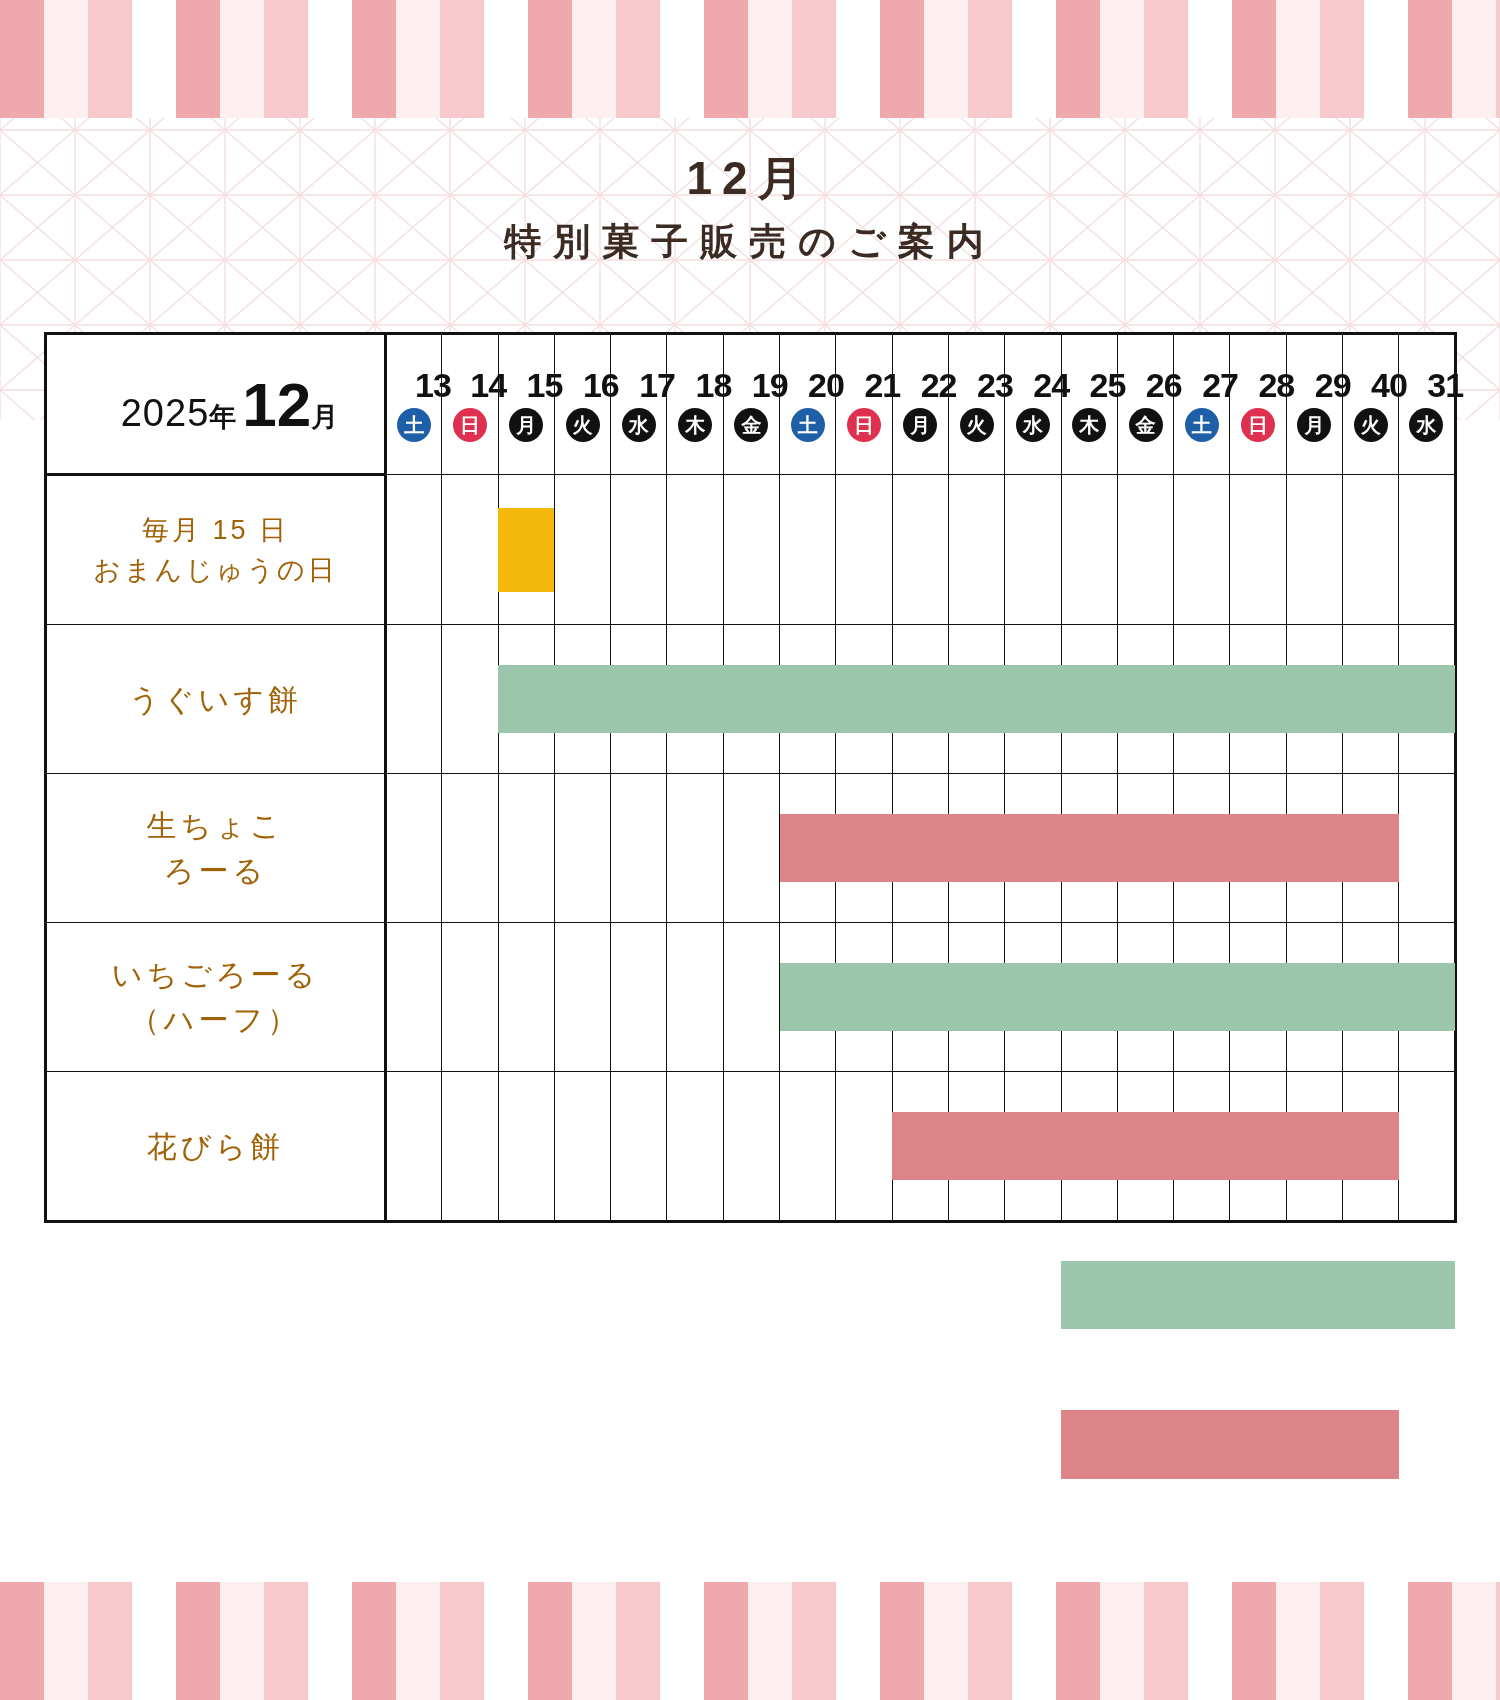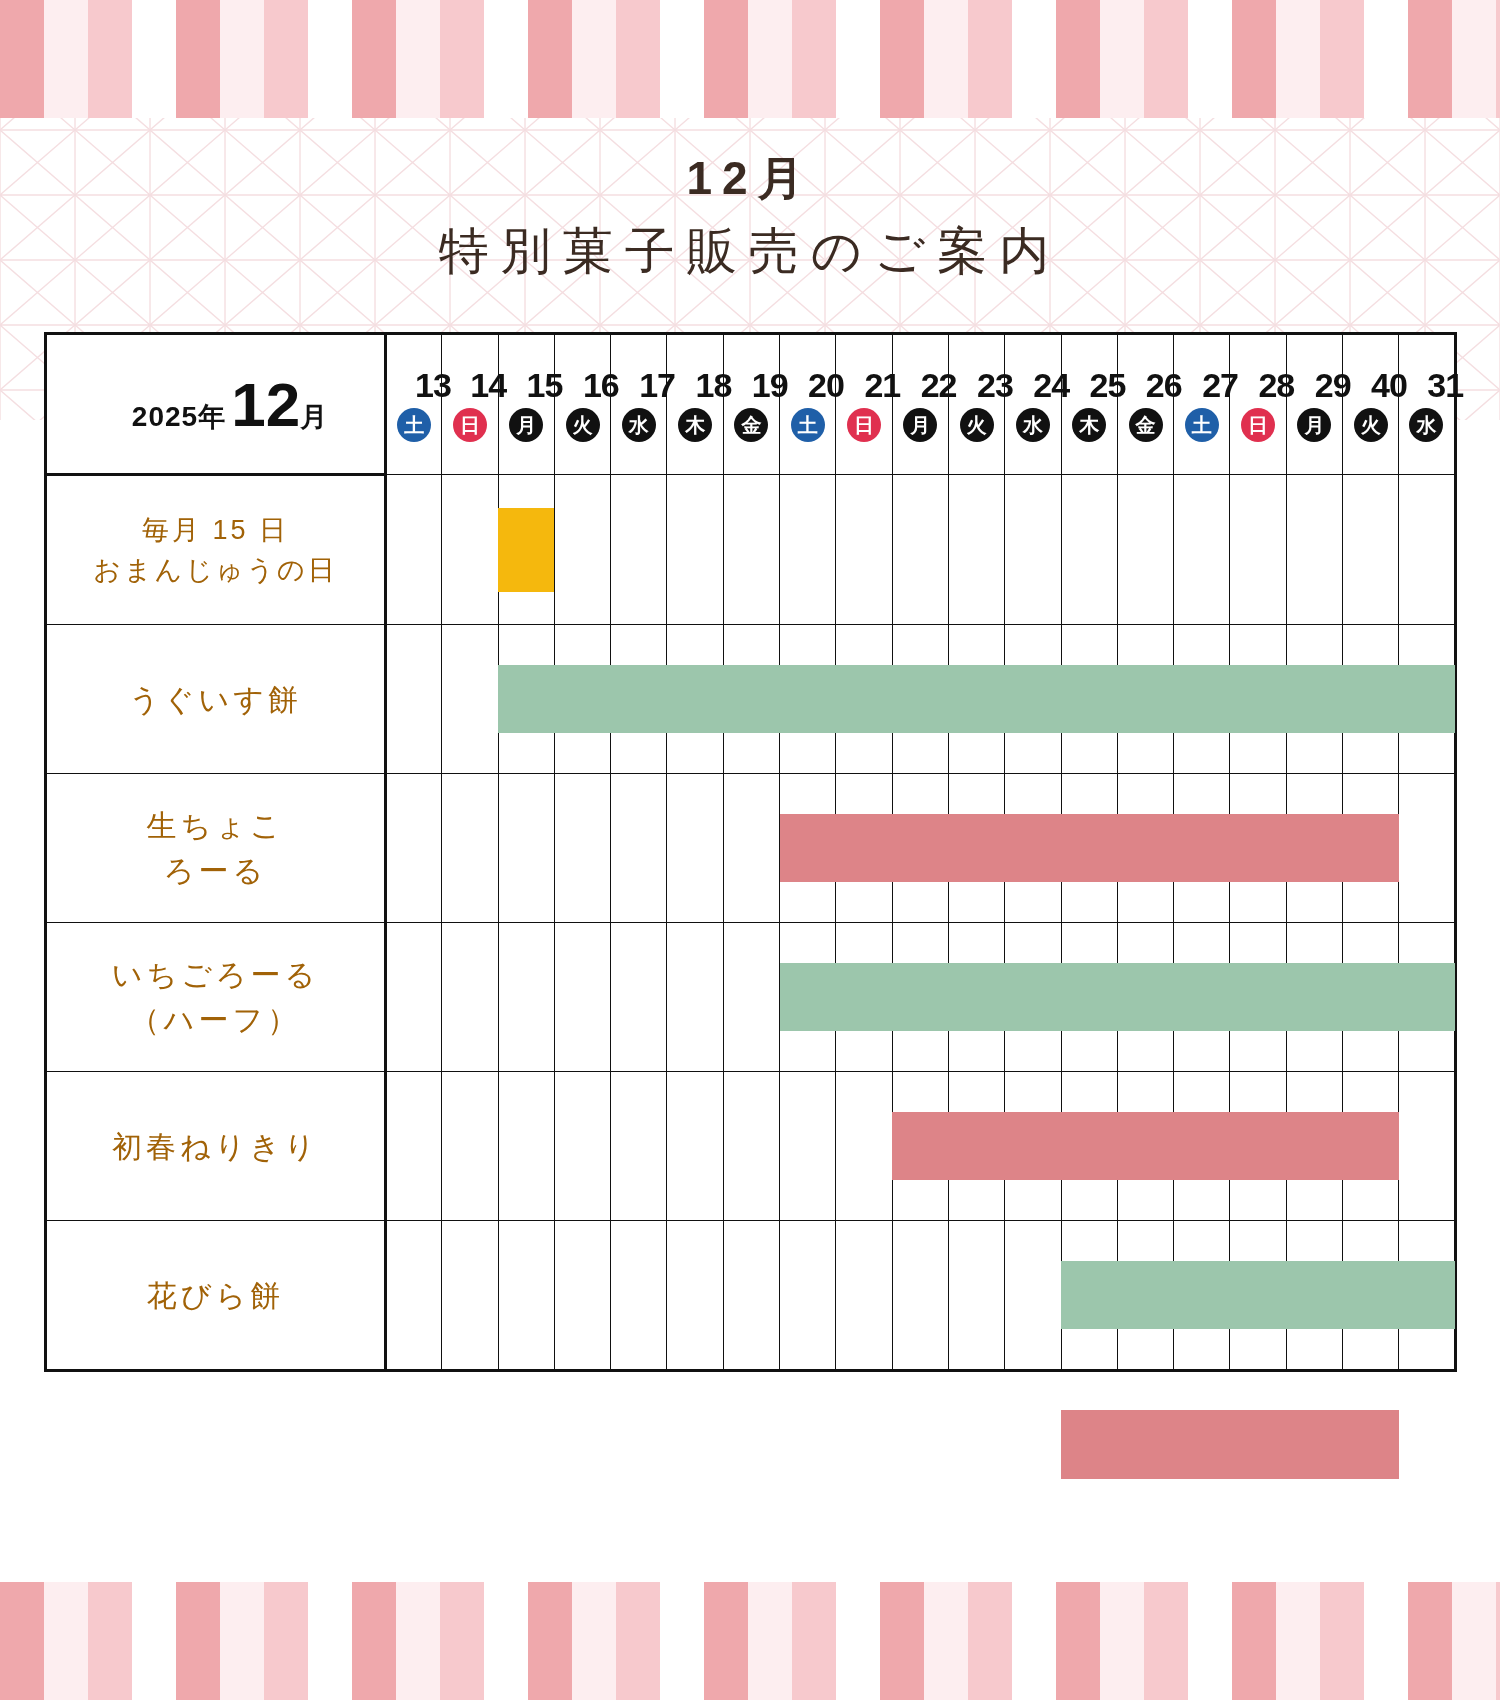--- a/index.html
+++ b/index.html
@@ -58,23 +58,23 @@
     text-align: center;
     color: #3b2b22;
   }
   .title-month {
     font-size: 46px;
     letter-spacing: 10px;
     font-weight: 600;
     line-height: 1.25;
   }
   .title-main {
-    font-size: 50px;
+    font-size: 37px;
     letter-spacing: 12px;
-    font-weight: 400;
+    font-weight: 700;
     line-height: 1.5;
     margin-top: 6px;
   }
 
   
   .cal-table {
     position: absolute;
     top: 332px;
     left: 44px;
     width: 1412px;
@@ -95,22 +95,22 @@
 
   thead th.head-label {
     height: 138px;
     border: 3px solid #111;
     text-align: center;
     vertical-align: middle;
     color: #111;
     white-space: nowrap;
   }
   .head-label .y {
-    font-size: 28px;
-    font-weight: 700;
+    font-size: 38px;
+    font-weight: 400;
     letter-spacing: 1px;
     margin-left: 28px;
   }
   .head-label .nen {
     font-size: 27px;
     font-weight: 700;
   }
   .head-label .mm {
     font-size: 62px;
     font-weight: 800;
@@ -423,44 +423,20 @@
           <td class="cell"></td>
           <td class="cell"></td>
           <td class="cell"></td>
           <td class="cell"></td>
           <td class="cell"></td>
           <td class="cell"></td>
           <td class="cell last-col"></td>
         </tr>
         <tr>
           <td class="row-label">
-            <div>初春ねりきり</div>
-          </td>
-          <td class="cell"></td>
-          <td class="cell"></td>
-          <td class="cell"></td>
-          <td class="cell"></td>
-          <td class="cell"></td>
-          <td class="cell"></td>
-          <td class="cell"></td>
-          <td class="cell"></td>
-          <td class="cell"></td>
-          <td class="cell"></td>
-          <td class="cell"></td>
-          <td class="cell"></td>
-          <td class="cell"></td>
-          <td class="cell"></td>
-          <td class="cell"></td>
-          <td class="cell"></td>
-          <td class="cell"></td>
-          <td class="cell"></td>
-          <td class="cell last-col"></td>
-        </tr>
-        <tr>
-          <td class="row-label">
             <div>花びら餅</div>
           </td>
           <td class="cell"></td>
           <td class="cell"></td>
           <td class="cell"></td>
           <td class="cell"></td>
           <td class="cell"></td>
           <td class="cell"></td>
           <td class="cell"></td>
           <td class="cell"></td>

